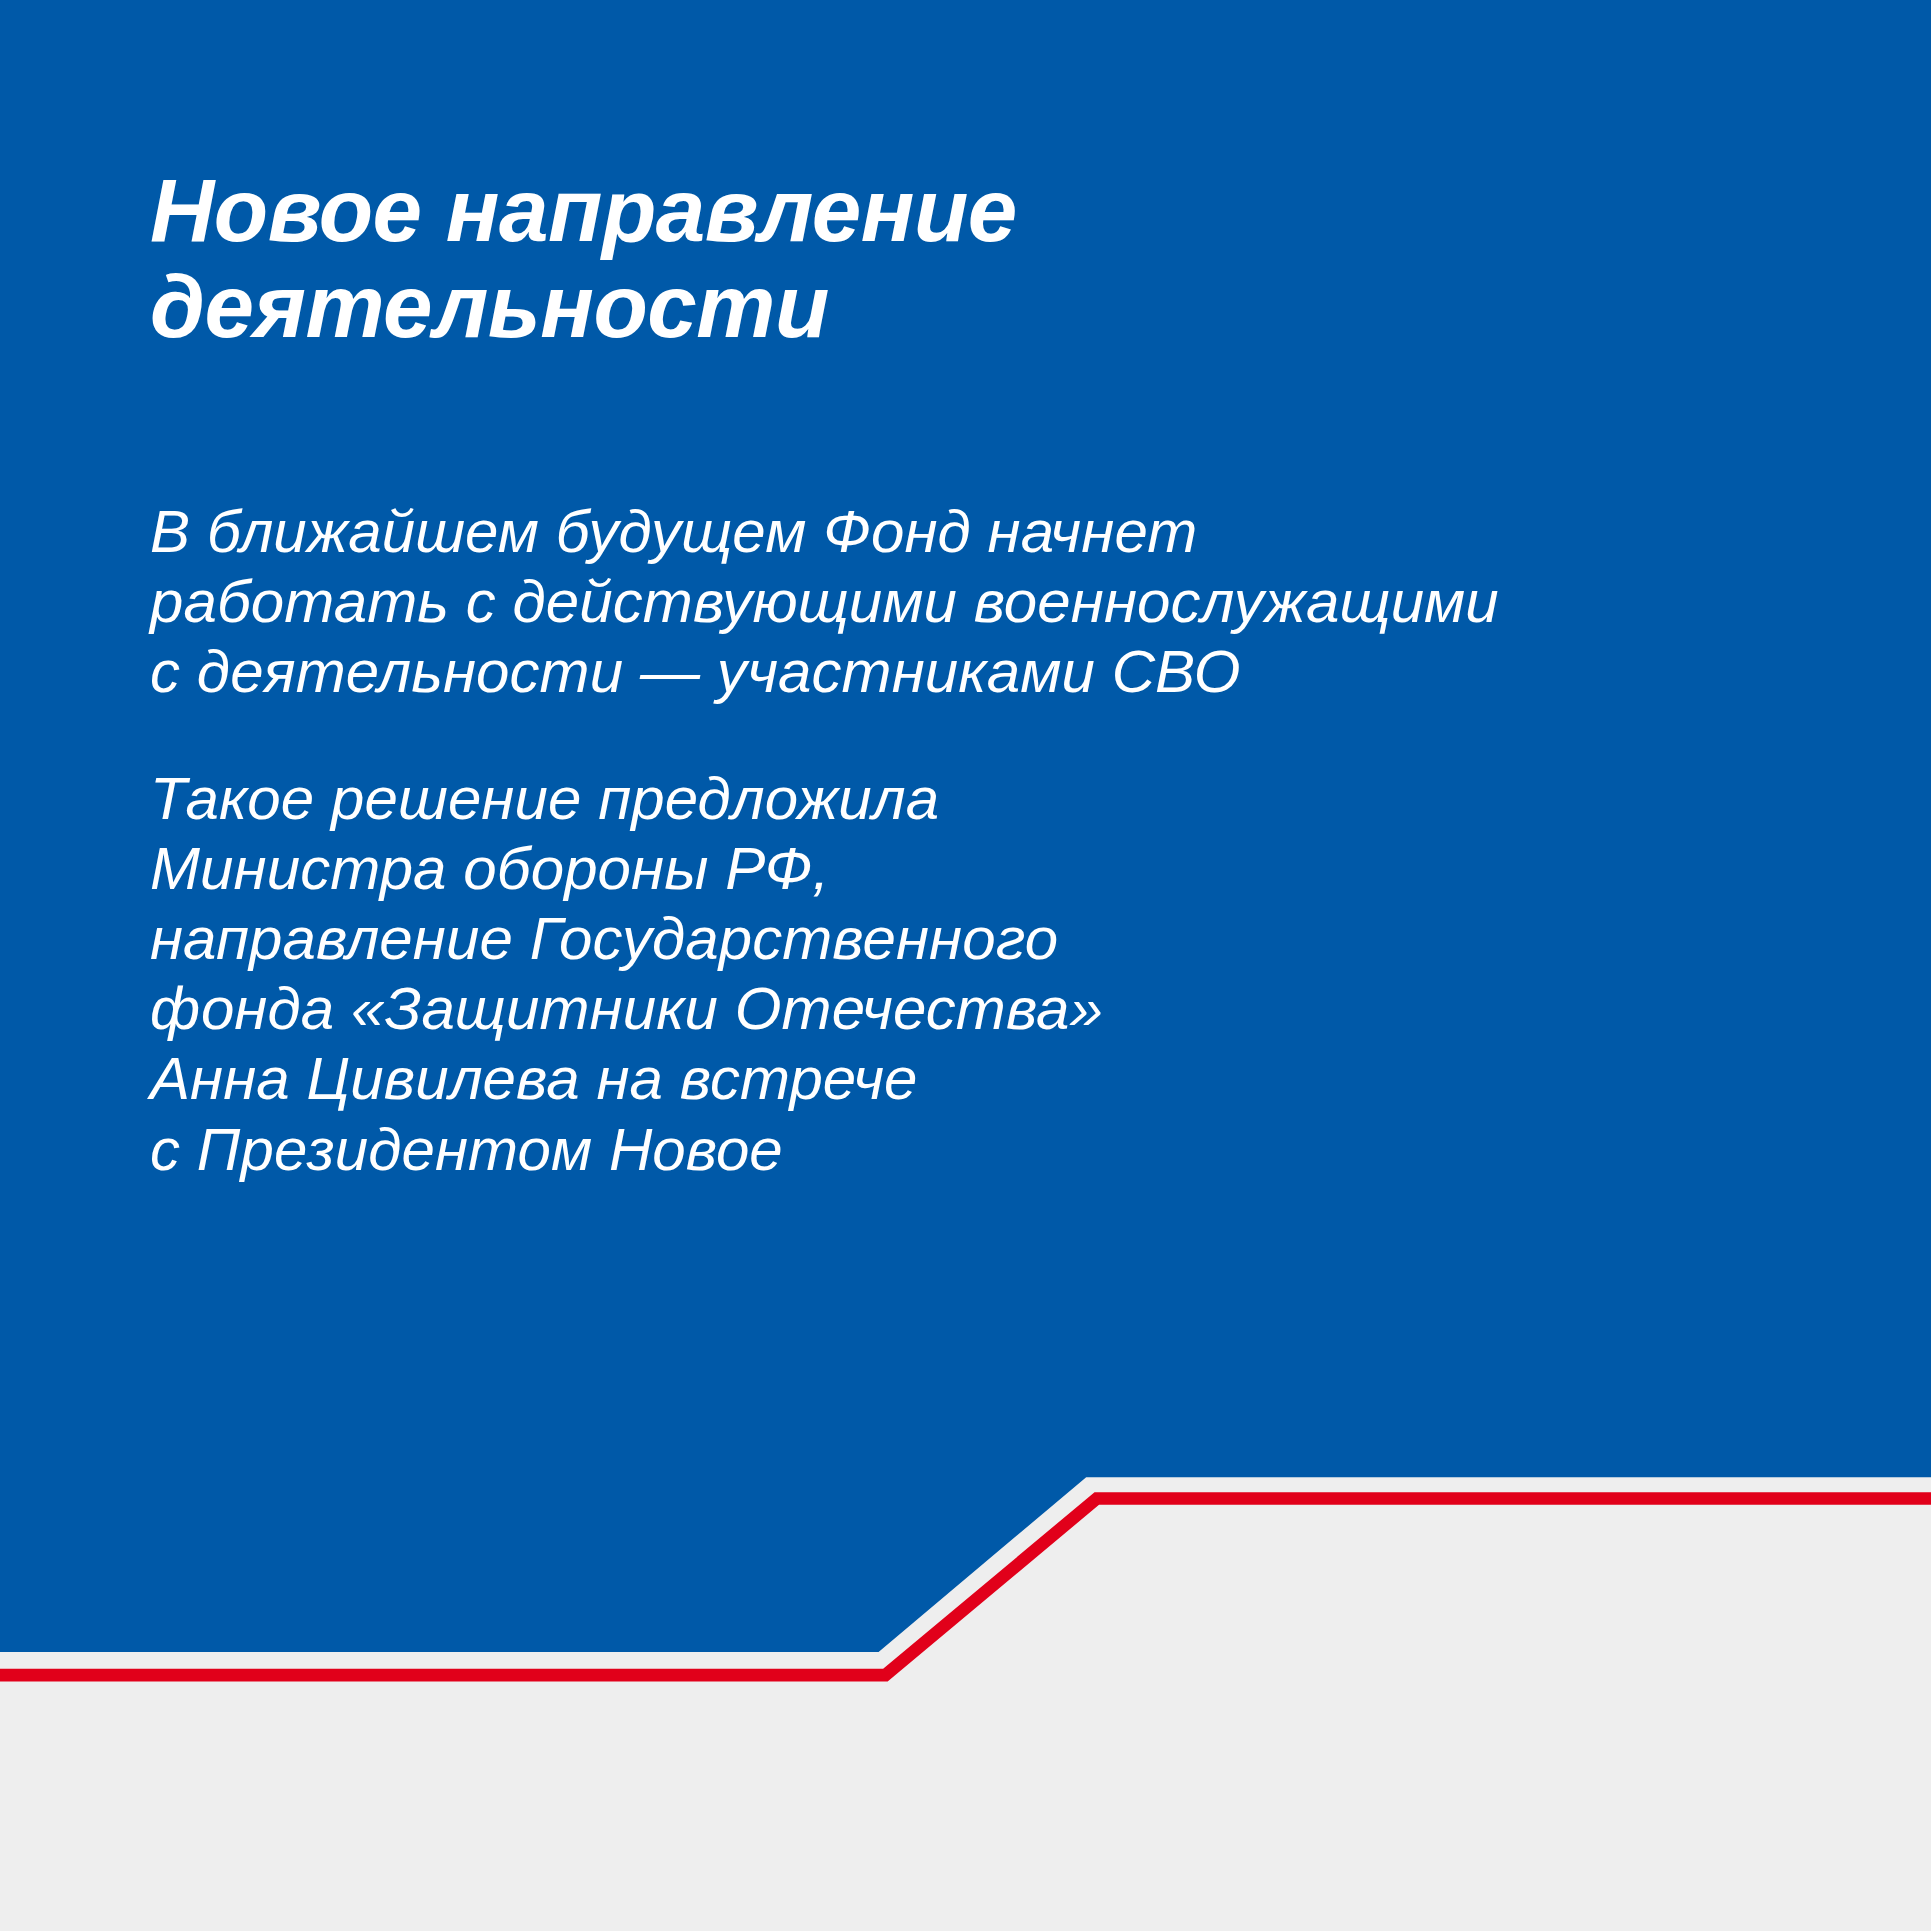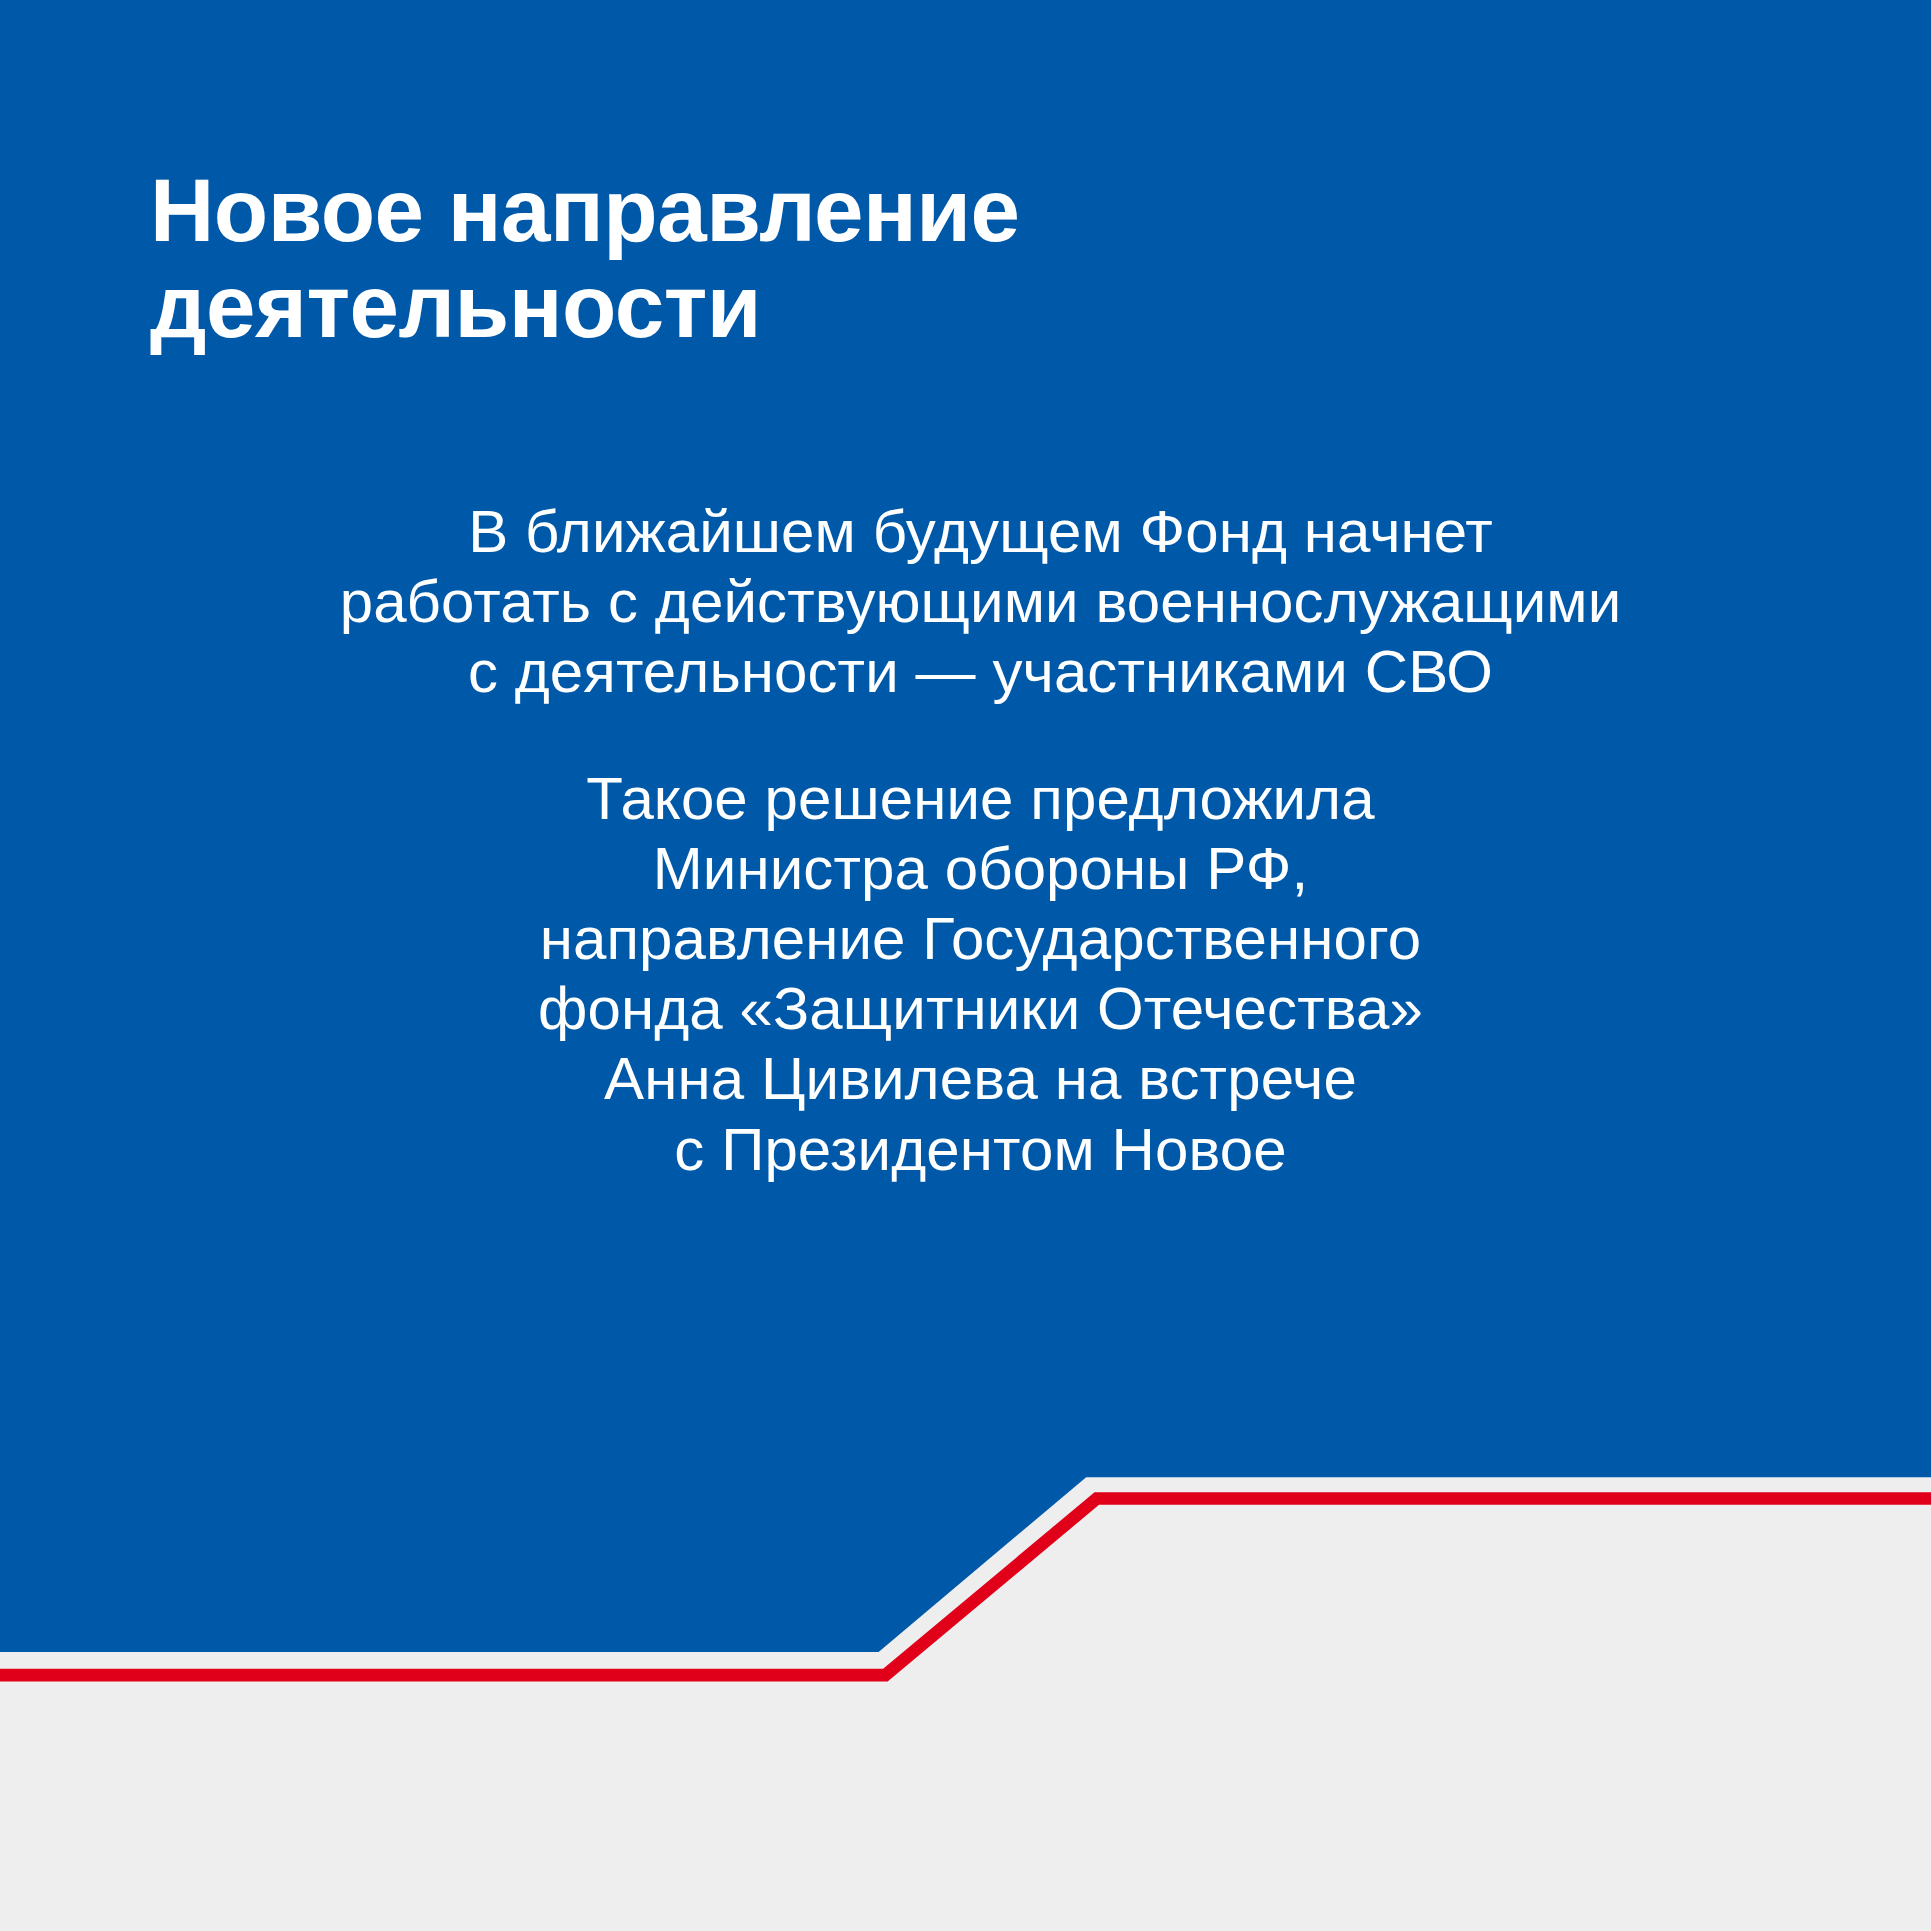--- a/index.html
+++ b/index.html
@@ -25,20 +25,21 @@
     width: 1931px;
     height: 1931px;
   }
   #content {
     position: absolute;
     left: 0;
     top: 0;
     width: 1718px;
     height: 1931px;
     z-index: 2;
+    font-style: italic;
   }
   .title-block {
     position: absolute;
     left: 150px;
     top: 162px;
     width: 1255px;
   }
   .title-line {
     font-size: 89px;
     line-height: 1.08;
@@ -59,21 +60,20 @@
     line-height: 1.17;
     font-weight: 400;
     letter-spacing: 0.1px;
   }
   .para + .para {
     margin-top: 56px;
   }
   .para-line {
     white-space: nowrap;
     display: block;
-    text-align: center;
   }
 </style>
 </head>
 <body>
 
 <div id="slide">
 
   <svg id="bg-layer" viewBox="0 0 2000 2000" preserveAspectRatio="none">
     <rect x="0" y="0" width="2000" height="2000" fill="#EEEEEE"></rect>
     <polygon points="0,0 2000,0 2000,1530 1125,1530 910,1711 0,1711" fill="#0059A8"></polygon>

